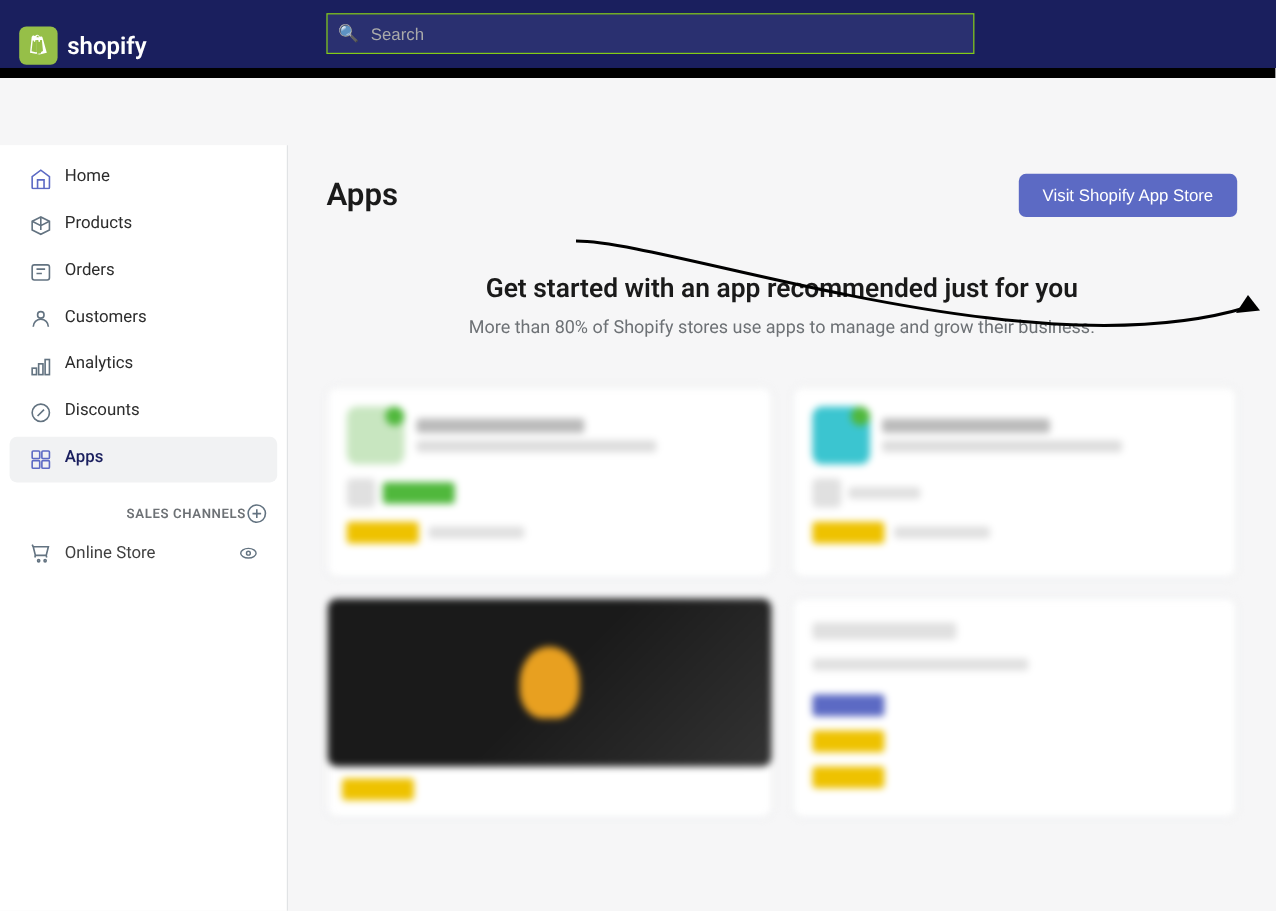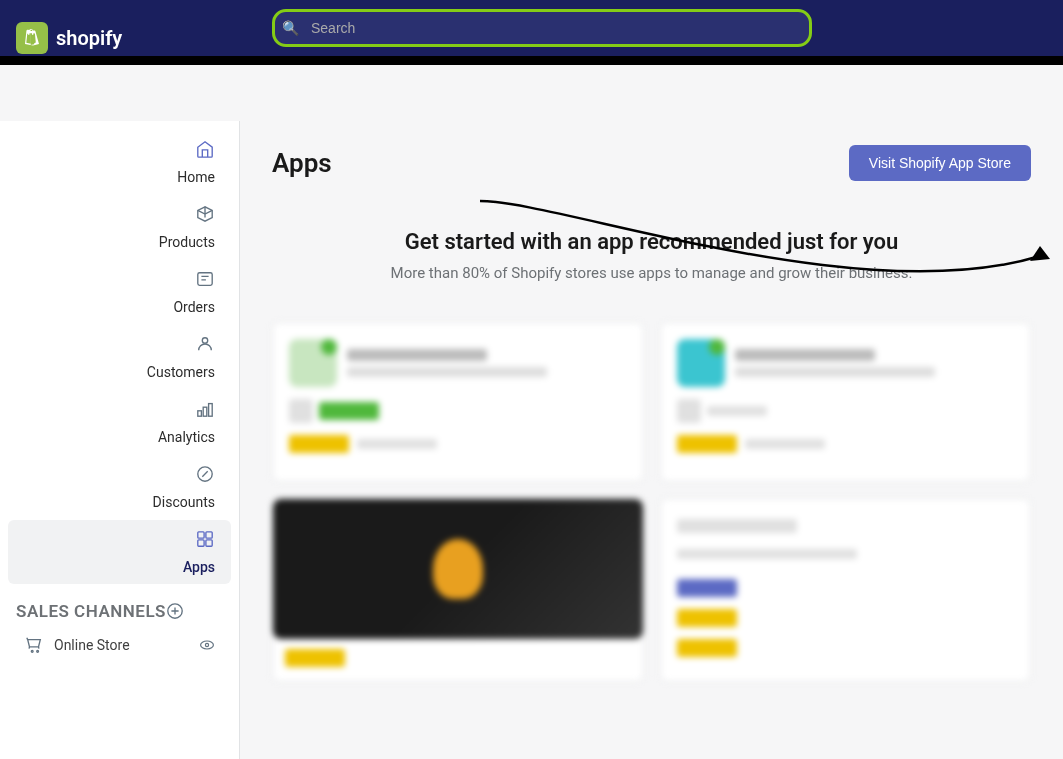--- a/index.html
+++ b/index.html
@@ -56,22 +56,22 @@
 
     .search-bar {
       flex: 1;
       max-width: 540px;
       position: relative;
     }
 
     .search-bar input {
       width: 100%;
       padding: 8px 12px 8px 36px;
-      border-radius: 14px;
-      border: 3px solid #84cc16;
+      border-radius: 0;
+      border: 1px solid #84cc16;
       background: #2a3070;
       color: #0ea5e9;
       font-size: 14px;
       outline: none;
     }
 
     .search-bar input::placeholder { color: #aaa; }
 
     .search-icon-inner {
       position: absolute;
@@ -94,53 +94,52 @@
       width: 240px;
       background: #fff;
       border-right: 1px solid #e1e3e5;
       flex-shrink: 0;
       overflow-y: auto;
       padding: 8px 0;
     }
 
     .nav-item {
       display: flex;
-      align-items: flex-end;
+      align-items: flex-start;
       gap: 10px;
       padding: 9px 16px;
       color: #2c2c2c;
       font-size: 14px;
       cursor: pointer;
       border-radius: 6px;
       margin: 1px 8px;
       text-decoration: none;
-      flex-direction: column;
     }
 
     .nav-item.active {
       background: #f1f2f3;
       color: #1a1f5e;
       font-weight: 500;
     }
 
     .nav-icon {
       width: 20px;
       height: 20px;
       display: flex;
       align-items: center;
       justify-content: center;
       flex-shrink: 0;
     }
 
     .section-header {
       display: flex;
       align-items: center;
-      justify-content: flex-start;
+      justify-content: flex-end;
       padding: 16px 16px 4px 16px;
-      font-size: 17px;
+      font-size: 11px;
       font-weight: 600;
       color: #6d7175;
       letter-spacing: 0.5px;
     }
 
     .online-store-item {
       display: flex;
       align-items: center;
       justify-content: space-between;
       padding: 9px 16px;

